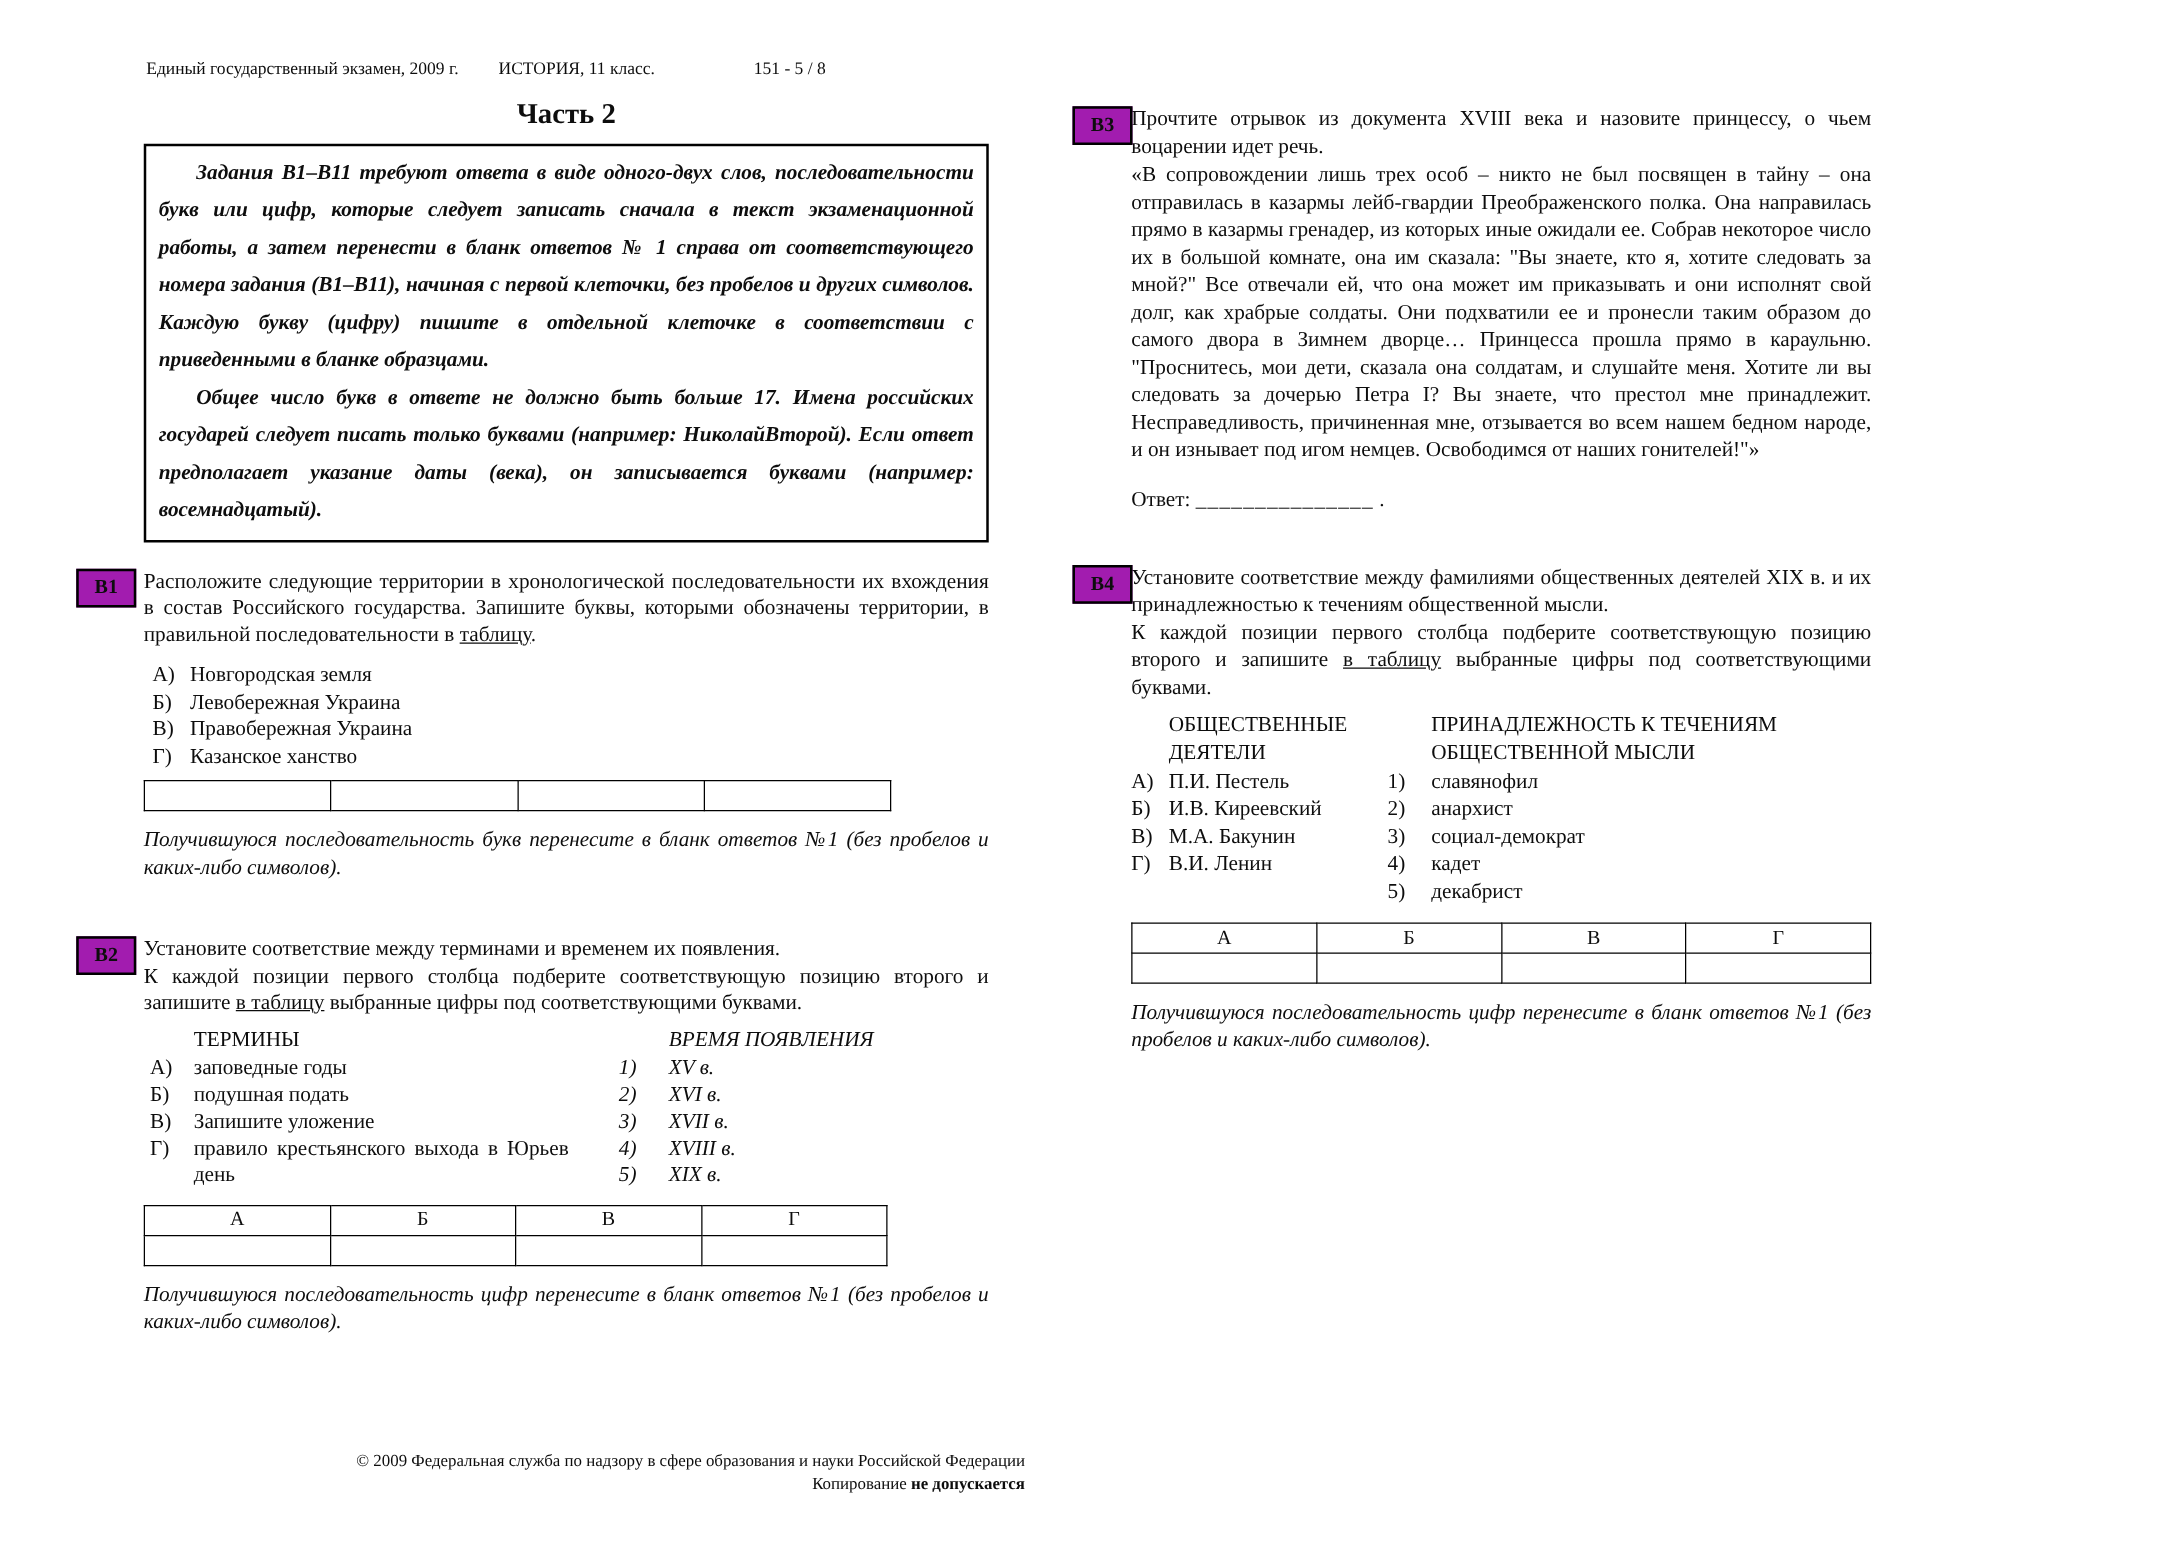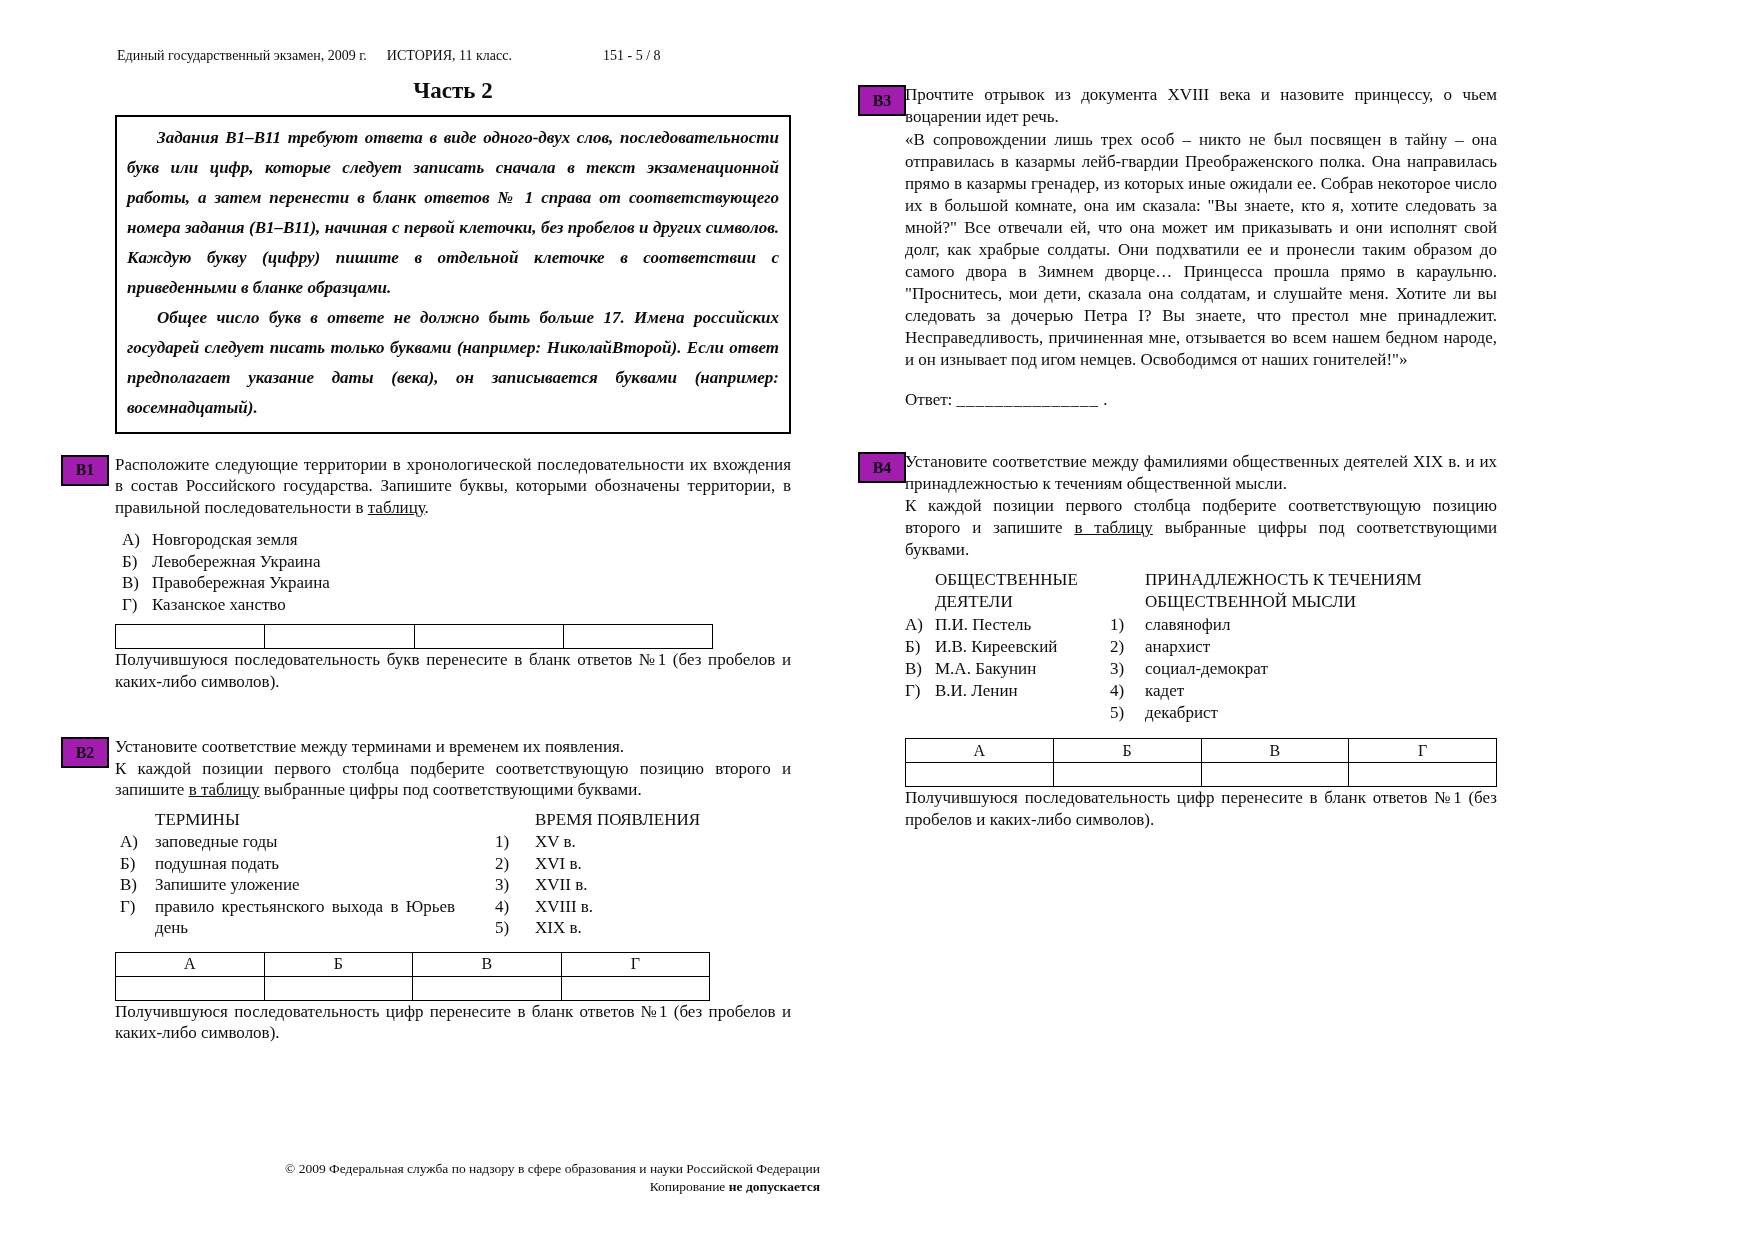--- a/index.html
+++ b/index.html
@@ -5,21 +5,21 @@
   html,body{margin:0;padding:0;}
   body{
     width:1747px;height:1239px;position:relative;overflow:hidden;
     background:#ffffff;color:#0d0d0d;
     font-family:"Liberation Serif","DejaVu Serif",serif;
   }
   .page{position:absolute;inset:0;background:#ffffff;}
 
   
   .hdr{position:absolute;top:48px;left:117px;width:1500px;font-size:14px;white-space:nowrap;}
-  .hdr .subject{margin-left:20px;}
+  .hdr .subject{margin-left:32px;}
   .hdr .pageno{position:absolute;left:486px;top:0;}
 
   
   .col{position:absolute;font-size:17px;line-height:21.5px;}
   .col-left{left:115px;top:80px;width:676px;}
   .col-right{left:905px;top:84px;width:592px;line-height:22px;}
 
   .part-title{text-align:center;font-weight:bold;font-size:23px;}
 
   .instr{border:2px solid #000;margin-top:13px;padding:6px 10px 9px 10px;
@@ -43,31 +43,31 @@
   .opts .opt-row{padding-left:7px;}
   .opts .opt-letter{width:30px;flex:none;}
   .opt-text{flex:none;}
 
   .ans-table{border-collapse:collapse;table-layout:fixed;margin-top:9px;}
   .ans-table td{border:1.5px solid #000;height:23px;padding:0;text-align:center;vertical-align:middle;font-size:16px;}
   .tbl-b1{width:598px;}
   .tbl-b2{width:595px;margin-top:13px;}
   .tbl-b4{width:592px;margin-top:14px;}
 
-  .note{}
+  .note{margin-top:12px;font-style:italic;}
 
   .match{display:flex;margin-top:8px;}
   .mhdr{margin-bottom:1px;}
   
   .m-b2 .mleft{width:380px;flex:none;}
   .m-b2 .mleft .mhdr{padding-left:40px;}
   .m-b2 .mleft .opt-row{padding-left:5px;}
   .m-b2 .mleft .opt-letter{width:35px;flex:none;}
   .m-b2 .mleft .opt-text{width:300px;text-align:justify;}
-  .m-b2 .mright{flex:1;}
+  .m-b2 .mright{flex:1;font-style:italic;}
   .m-b2 .mright .mhdr{padding-left:40px;}
   .m-b2 .mright .opt-letter{width:40px;flex:none;}
   
   .m-b4 .mleft{width:205px;flex:none;}
   .m-b4 .mleft .mhdr{padding-left:30px;width:175px;}
   .m-b4 .mleft .opt-letter{width:30px;flex:none;}
   .m-b4 .mright{flex:1;}
   .m-b4 .mright .mhdr{padding-left:35px;width:300px;}
   .m-b4 .mright .opt-letter{width:35px;flex:none;}
 

